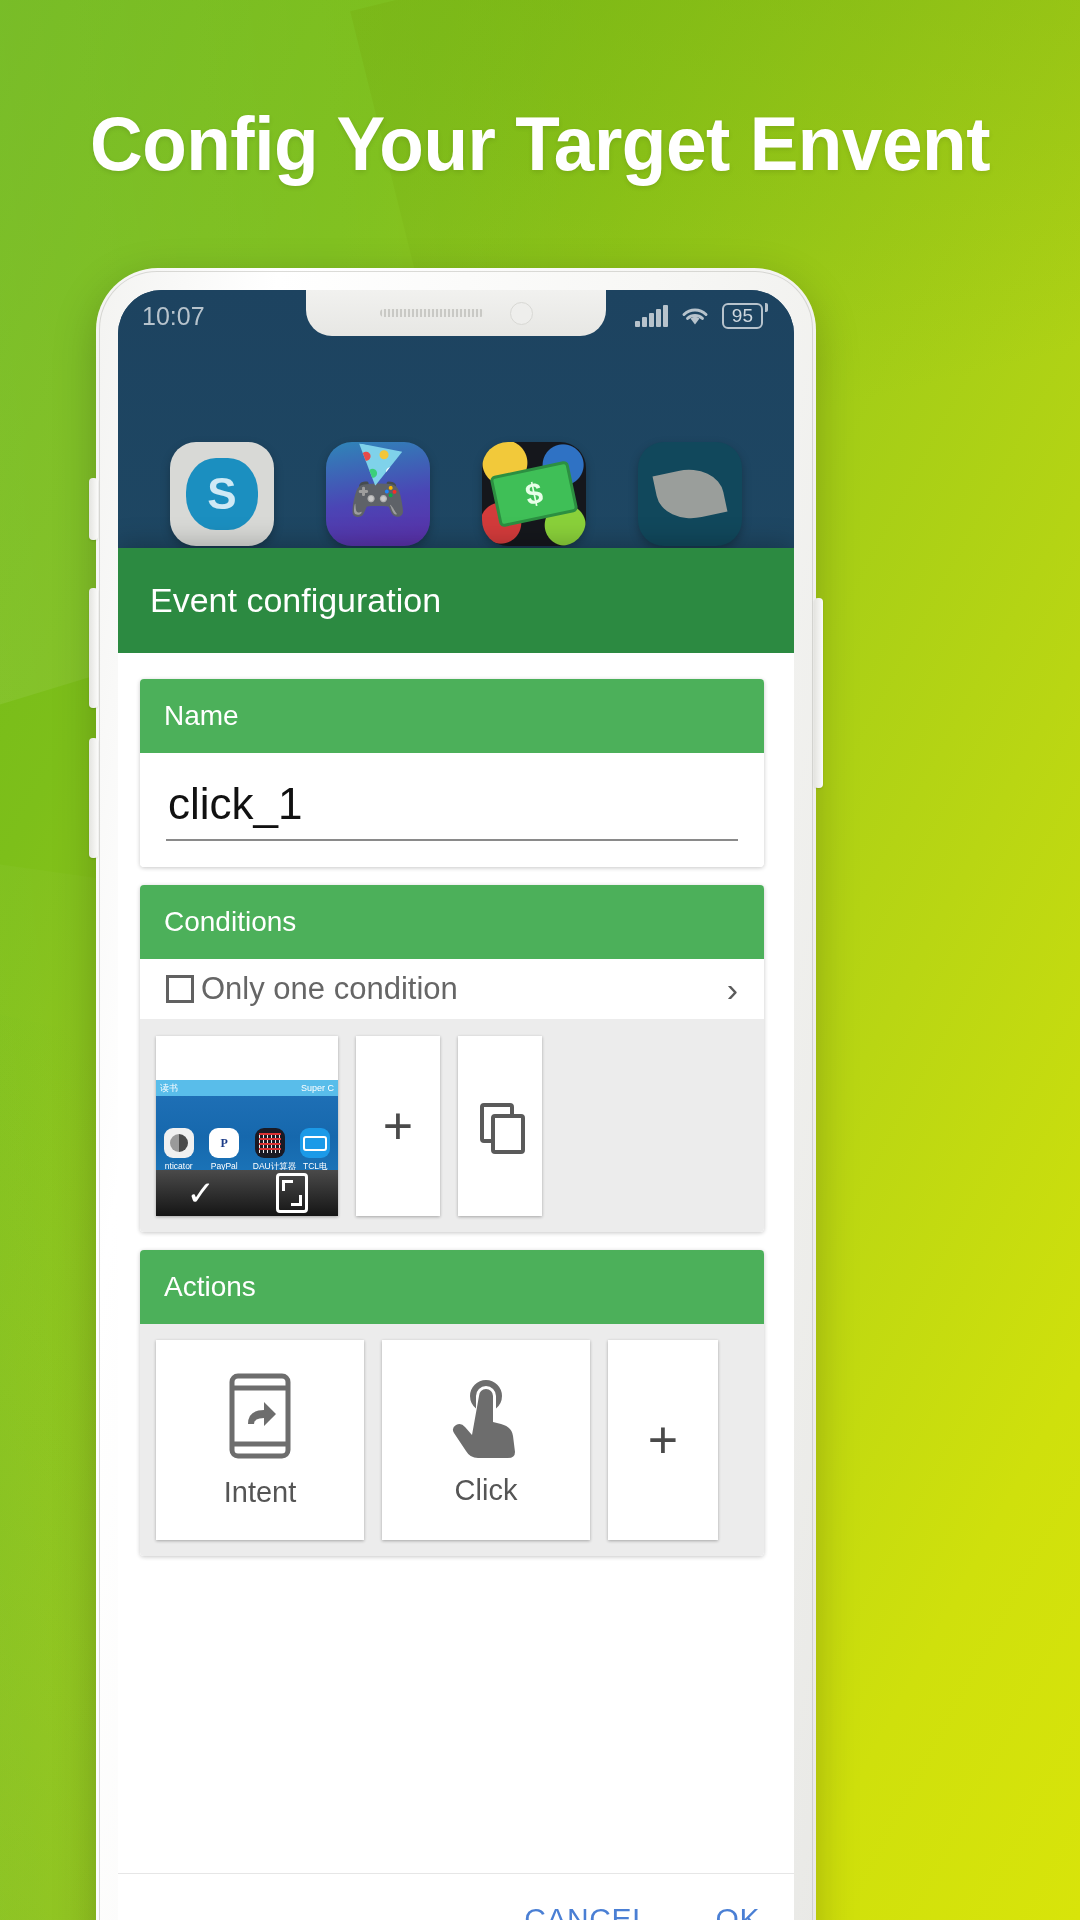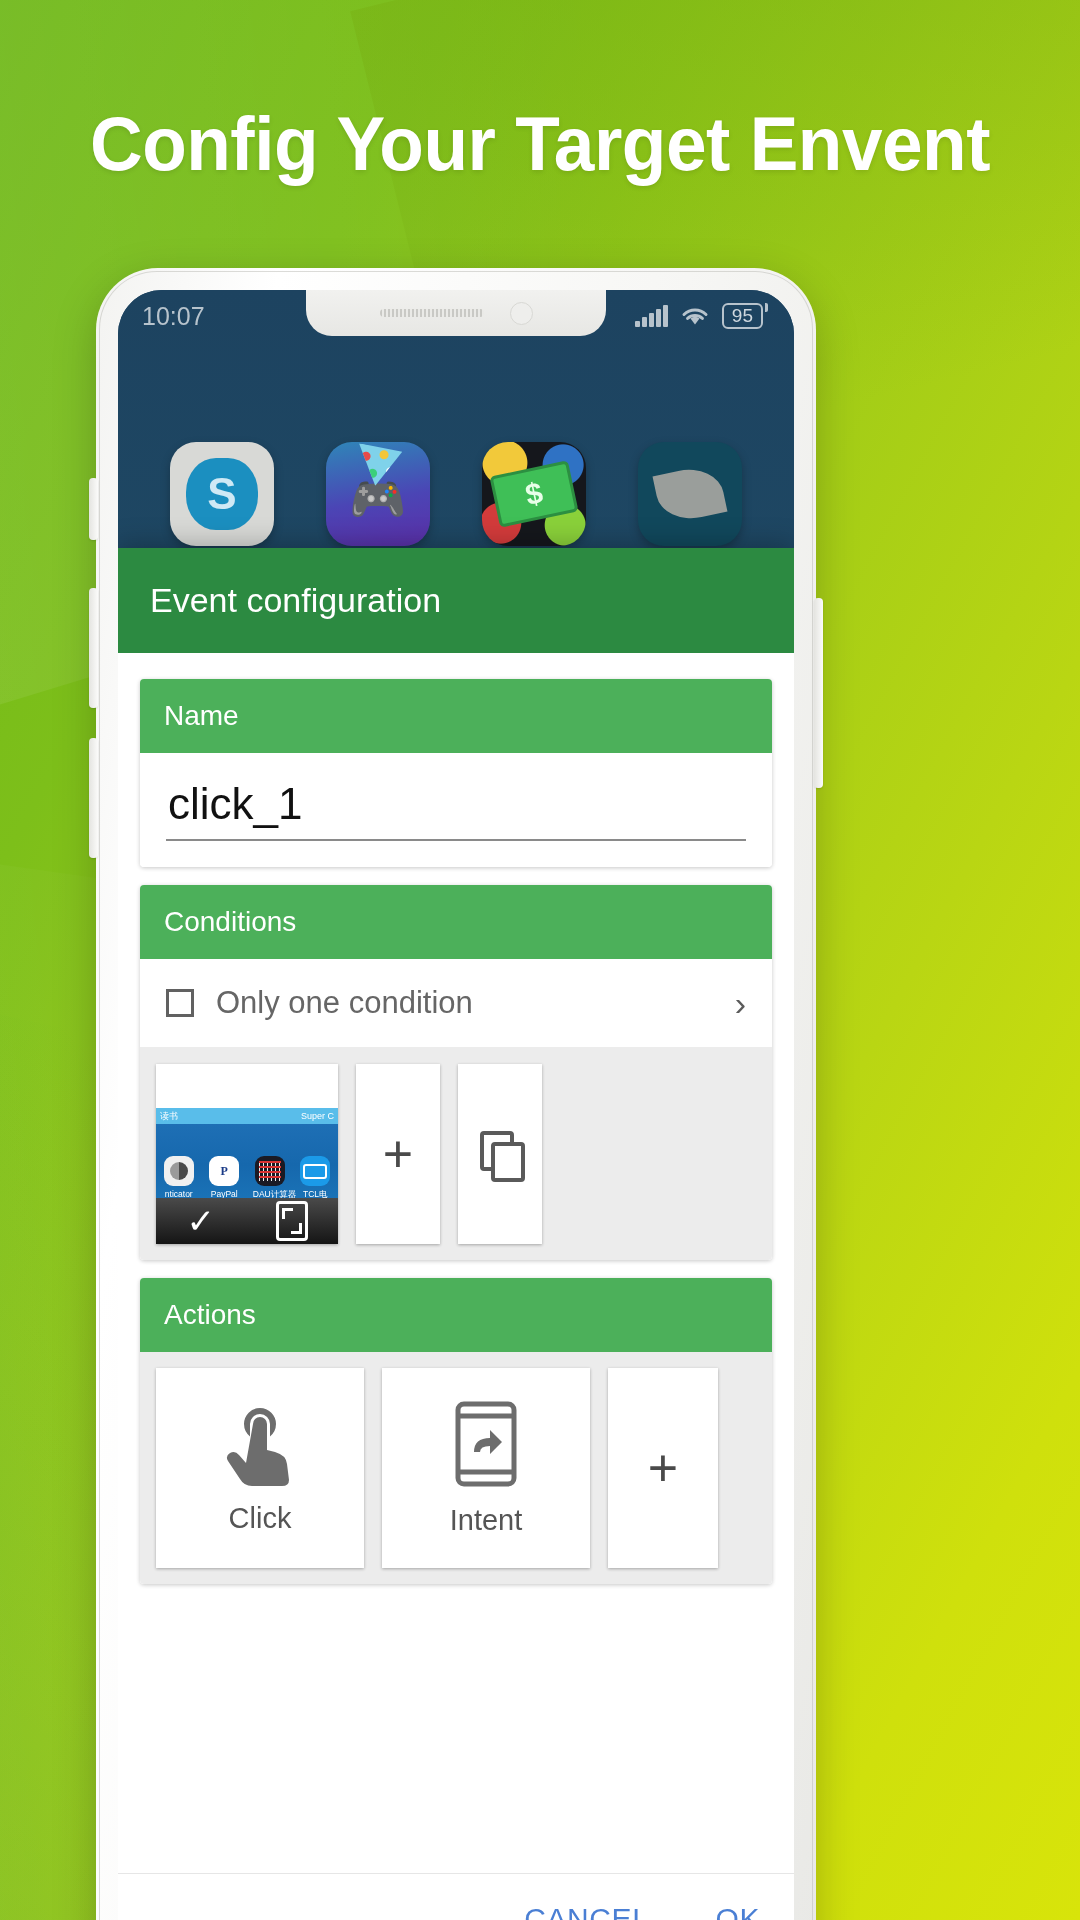--- a/index.html
+++ b/index.html
@@ -255,21 +255,21 @@
     padding: 33px 32px;
     box-sizing: border-box;
     flex: 0 0 auto;
   }
   #dlg-body {
     flex: 1 1 auto;
     overflow: hidden;
     padding: 12px 0 0 0;
   }
   .card {
-    margin: 14px 22px 18px 22px;
+    margin: 14px 30px 18px 22px;
     background: #ffffff;
     border-radius: 4px;
     box-shadow: 0 1px 4px rgba(0,0,0,0.22);
     overflow: hidden;
   }
   .card-title {
     background: #4cb05a;
     color: #ffffff;
     font-size: 28px;
     padding: 21px 24px;
@@ -287,22 +287,22 @@
     font-size: 44px;
     color: #111;
     padding: 4px 2px 10px 2px;
     background: transparent;
     box-sizing: border-box;
   }
 
   
   .cond-row {
     display: flex; align-items: center;
-    padding: 26px 26px;
-    gap: 22px;
+    padding: 12px 26px;
+    gap: 7px;
     border-bottom: 1px solid #ececec;
   }
   .chk-square {
     width: 22px; height: 22px;
     border: 3px solid #616161;
     flex: 0 0 auto;
   }
   .cond-label { flex: 1 1 auto; font-size: 31px; color: #666; }
   .chev { color: #5b5b5b; font-size: 34px; line-height: 1; }
 
@@ -558,41 +558,41 @@
               </div>
             </div>
           </div>
 
           <div class="card">
             <div class="card-title">Actions</div>
             <div class="card-body">
               <div class="astrip">
 
                 <div class="acard">
-                  <span class="ic-click">
-                    <svg width="76" height="84" viewBox="0 0 76 84">
-                      <path d="M38 6 a16 16 0 0 0 -16 16 a16 16 0 0 0 6 12.4 l0 -12.4 a10 10 0 0 1 20 0 l0 12.4 a16 16 0 0 0 6 -12.4 a16 16 0 0 0 -16 -16 z" fill="#6d6d6d"></path>
-                      <path d="M31 22 a7 7 0 0 1 14 0 l0 26 l8 2 q11 3 12 12 l2 16 q0 6 -7 6 l-30 0 q-8 0 -12 -7 l-12 -18 q-3 -5 2 -8 q5 -3 9 2 l7 8 z" fill="#6d6d6d"></path>
-                    </svg>
-                  </span>
-                  <span class="lbl">Click</span>
-                </div>
-
-                <div class="acard">
                   <span class="ic-intent">
                     <svg width="64" height="88" viewBox="0 0 64 88">
                       <rect x="4" y="4" width="56" height="80" rx="6" ry="6" fill="none" stroke="#6d6d6d" stroke-width="5"></rect>
                       <line x1="6" y1="16" x2="58" y2="16" stroke="#6d6d6d" stroke-width="5"></line>
                       <line x1="6" y1="72" x2="58" y2="72" stroke="#6d6d6d" stroke-width="5"></line>
                       <path d="M20 52 q0 -14 16 -14 l0 -8 l12 12 l-12 12 l0 -8 q-10 0 -10 6 z" fill="#6d6d6d"></path>
                     </svg>
                   </span>
                   <span class="lbl">Intent</span>
                 </div>
 
+                <div class="acard">
+                  <span class="ic-click">
+                    <svg width="76" height="84" viewBox="0 0 76 84">
+                      <path d="M38 6 a16 16 0 0 0 -16 16 a16 16 0 0 0 6 12.4 l0 -12.4 a10 10 0 0 1 20 0 l0 12.4 a16 16 0 0 0 6 -12.4 a16 16 0 0 0 -16 -16 z" fill="#6d6d6d"></path>
+                      <path d="M31 22 a7 7 0 0 1 14 0 l0 26 l8 2 q11 3 12 12 l2 16 q0 6 -7 6 l-30 0 q-8 0 -12 -7 l-12 -18 q-3 -5 2 -8 q5 -3 9 2 l7 8 z" fill="#6d6d6d"></path>
+                    </svg>
+                  </span>
+                  <span class="lbl">Click</span>
+                </div>
+
                 <div class="acard narrow">
                   <span class="plus-glyph">+</span>
                 </div>
 
               </div>
             </div>
           </div>
 
         </div>
 

